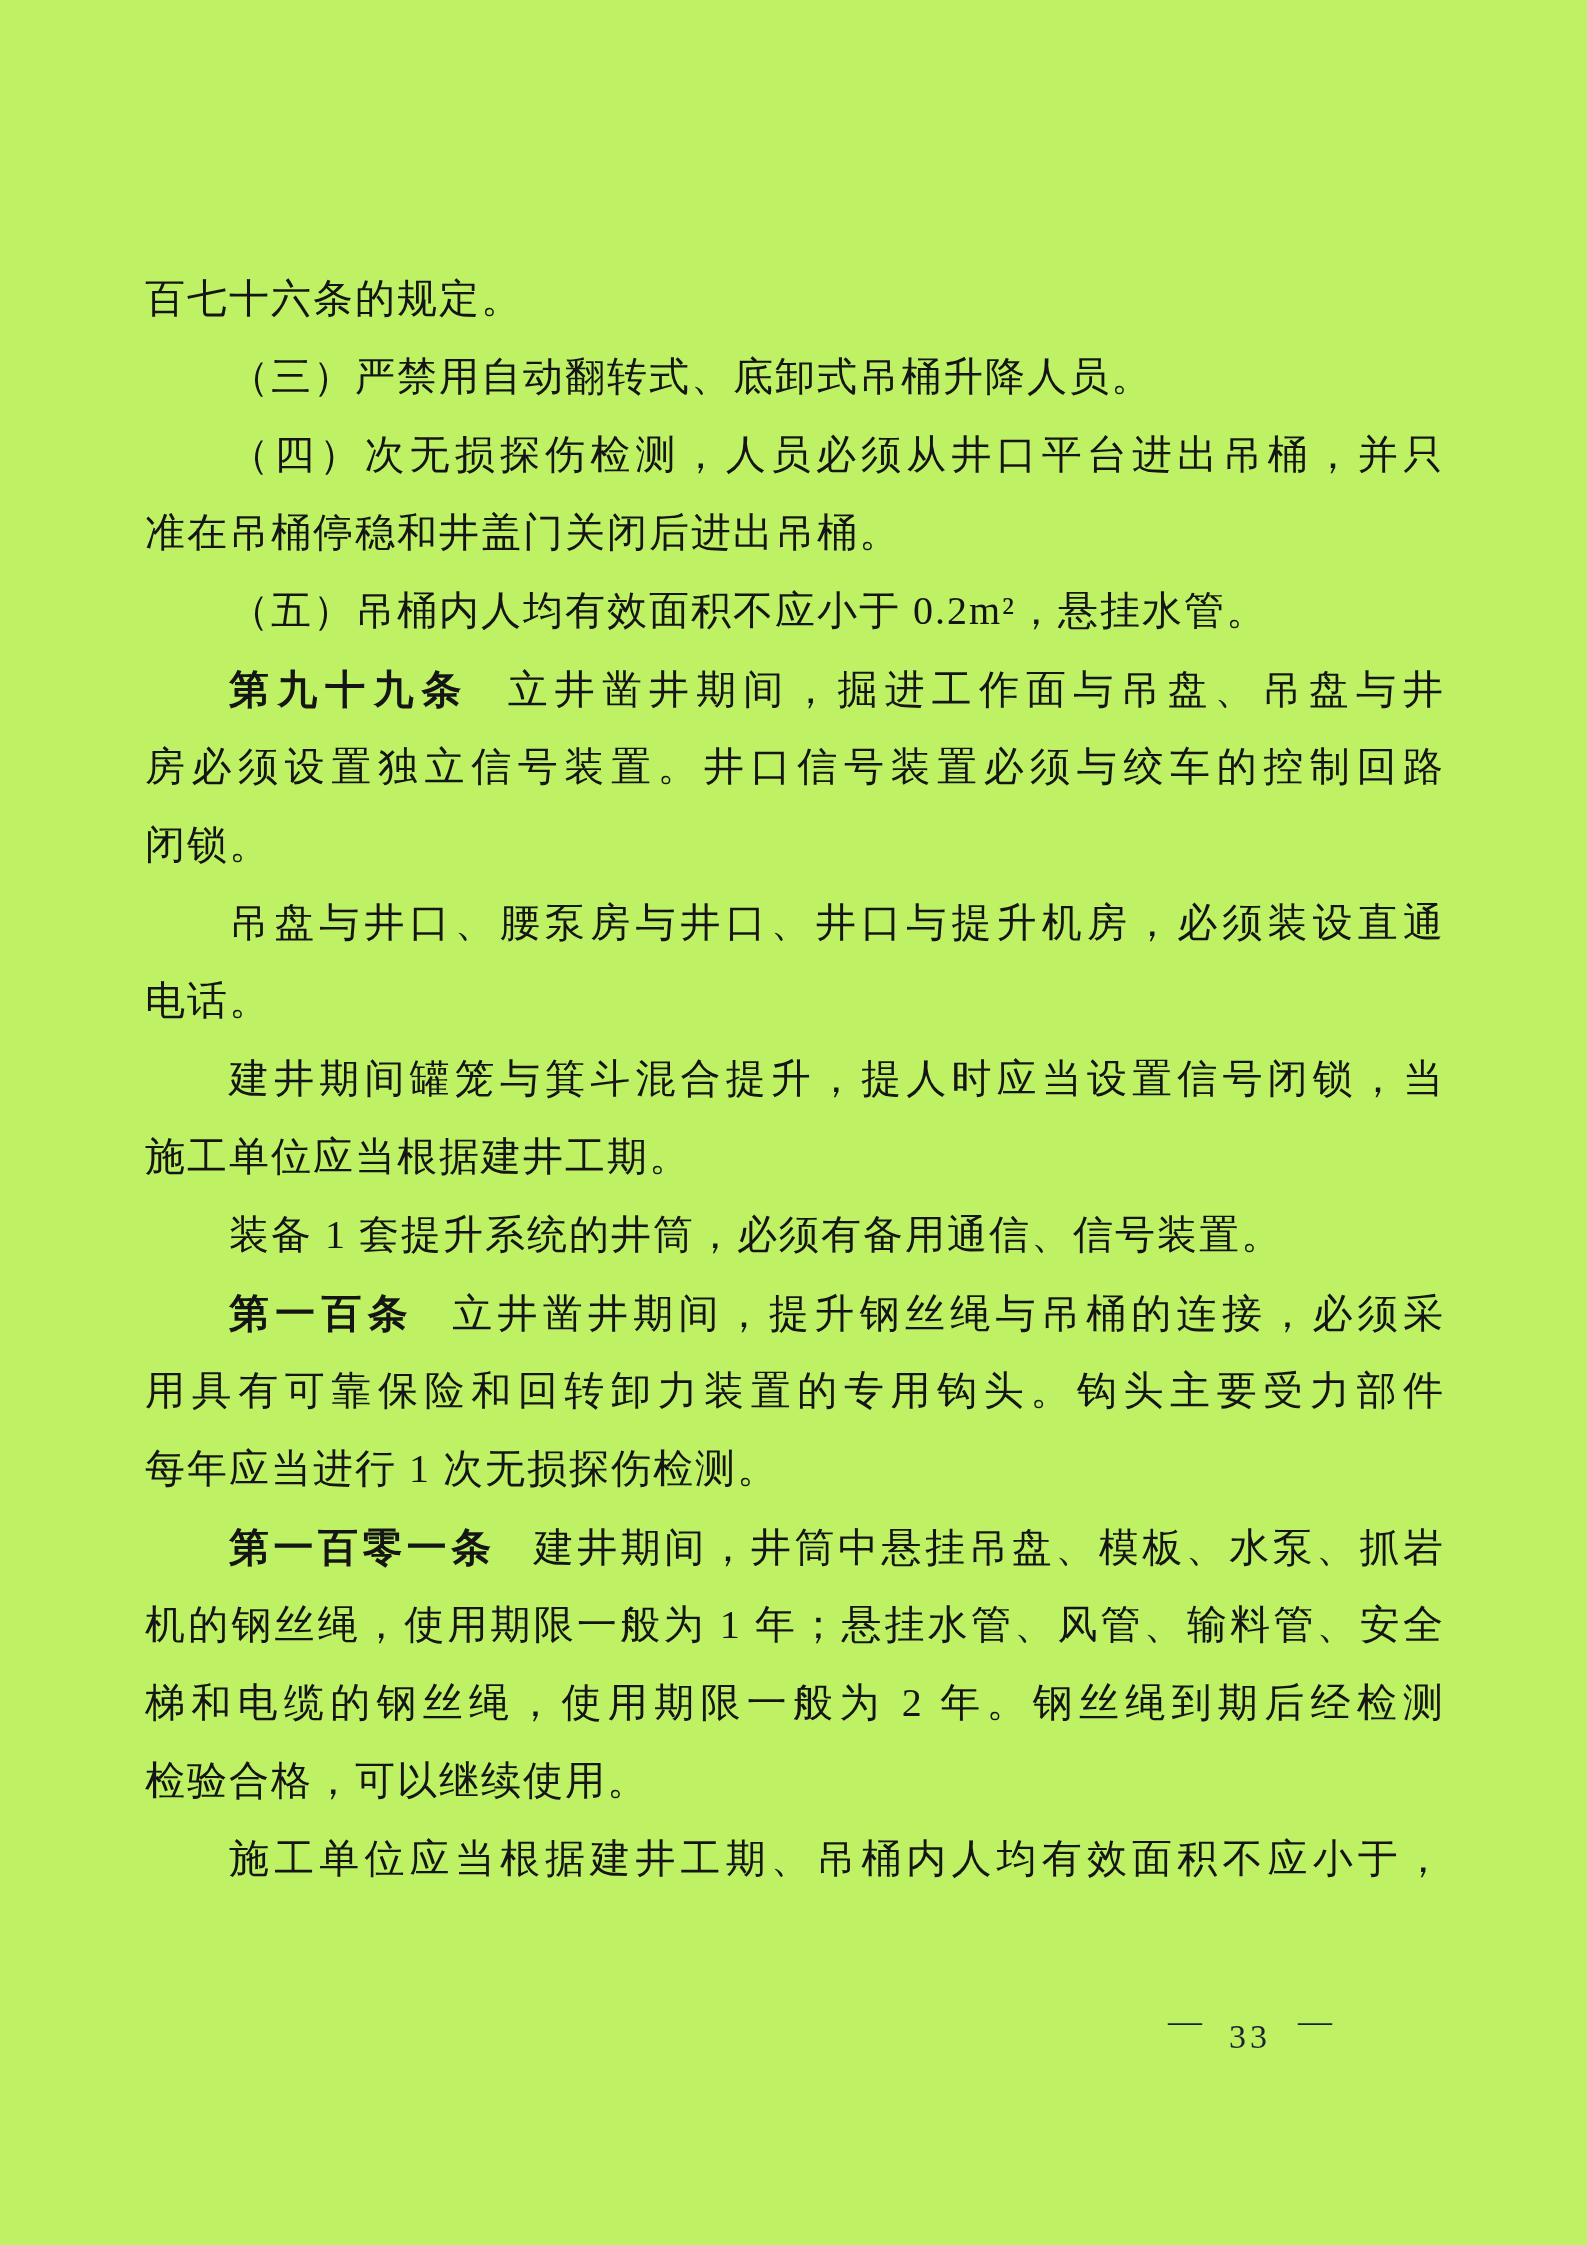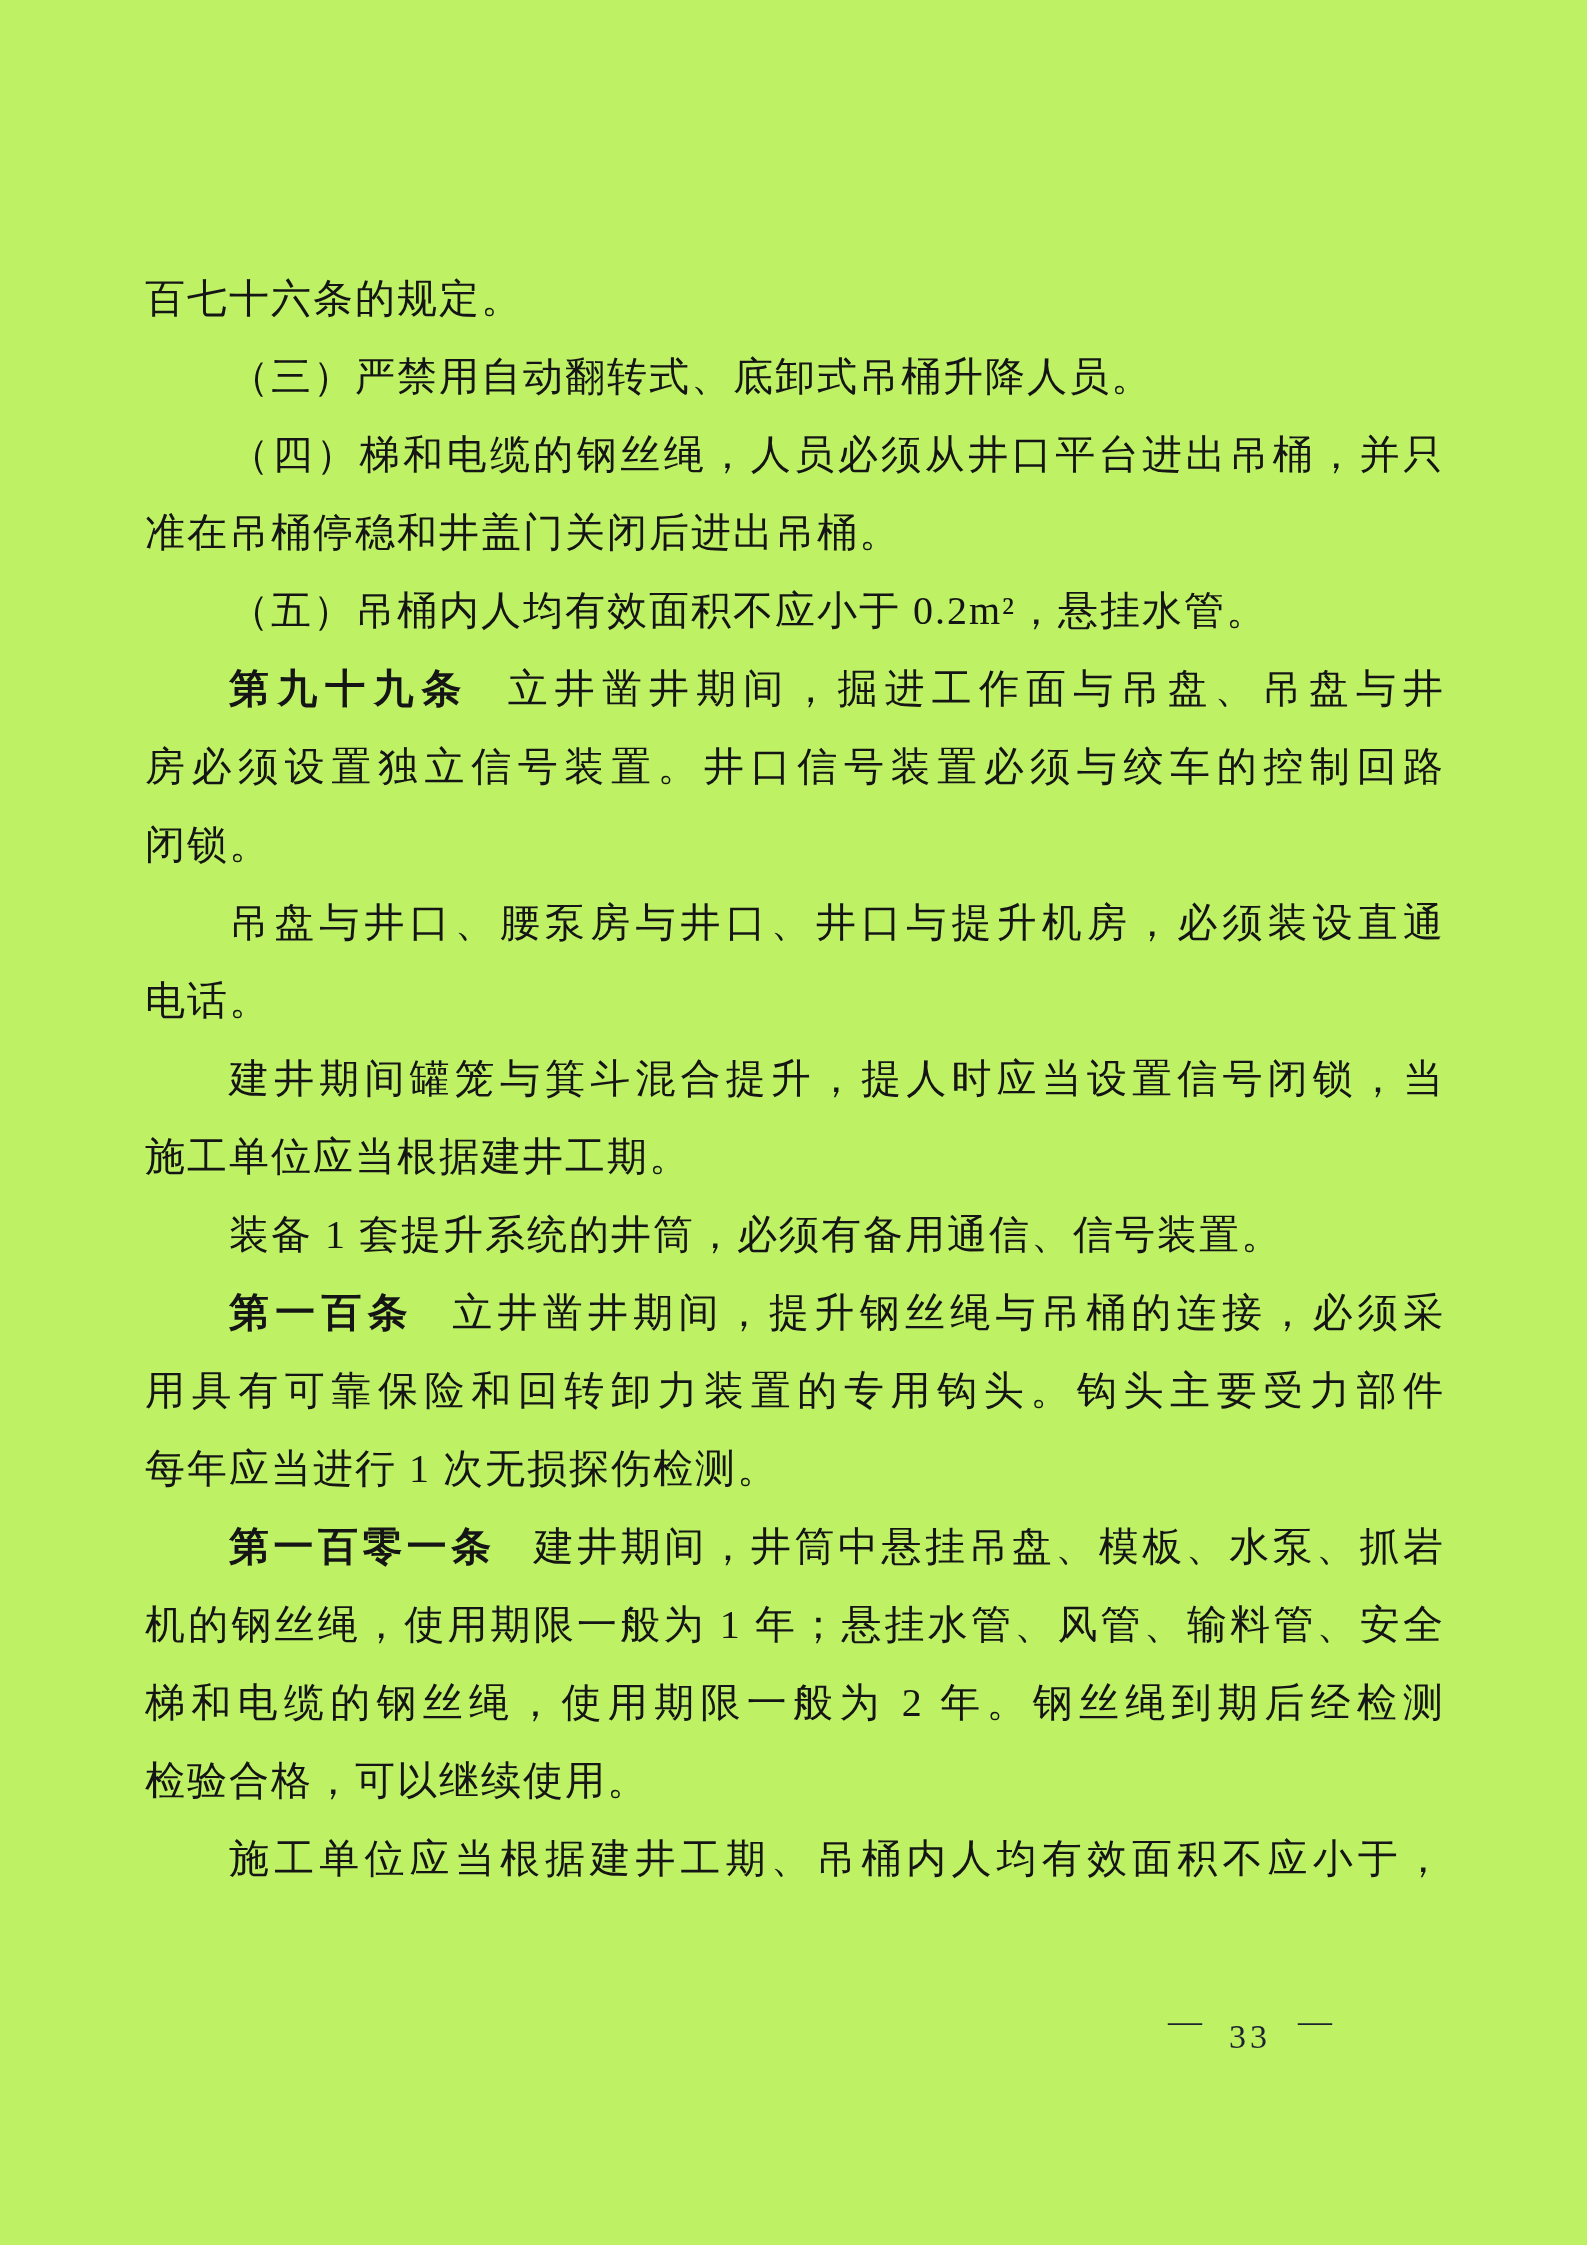--- a/index.html
+++ b/index.html
@@ -33,21 +33,21 @@
   }
   .line.full {
     white-space: normal;
     text-align: justify;
     text-align-last: justify;
   }
   .line.indent {
     text-indent: 84px;
   }
   .heading {
-    font-family: Liberation Mono, monospace;
+    font-family: Liberation Sans, sans-serif;
     font-weight: 700;
     margin-right: 38px;
     letter-spacing: 3px;
   }
   .pagefooter {
     position: absolute;
     top: 1996px;
     left: 1168px;
     height: 50px;
     display: flex;
@@ -66,21 +66,21 @@
   }
 </style>
 </head>
 <body>
 
 <div class="page">
 
   <div class="textblock">
       <div class="line">百七十六条的规定。</div>
       <div class="line indent">（三）严禁用自动翻转式、底卸式吊桶升降人员。</div>
-      <div class="line indent full">（四）梯和电缆的钢丝绳，人员必须从井口平台进出吊桶，并只</div>
+      <div class="line indent full">（四）次无损探伤检测，人员必须从井口平台进出吊桶，并只</div>
       <div class="line">准在吊桶停稳和井盖门关闭后进出吊桶。</div>
       <div class="line indent">（五）吊桶内人均有效面积不应小于 0.2m²，悬挂水管。</div>
       <div class="line indent full"><span class="heading">第九十九条</span><span>立井凿井期间，掘进工作面与吊盘、吊盘与井</span></div>
       <div class="line full">房必须设置独立信号装置。井口信号装置必须与绞车的控制回路</div>
       <div class="line">闭锁。</div>
       <div class="line indent full">吊盘与井口、腰泵房与井口、井口与提升机房，必须装设直通</div>
       <div class="line">电话。</div>
       <div class="line indent full">建井期间罐笼与箕斗混合提升，提人时应当设置信号闭锁，当</div>
       <div class="line">施工单位应当根据建井工期。</div>
       <div class="line indent">装备 1 套提升系统的井筒，必须有备用通信、信号装置。</div>

